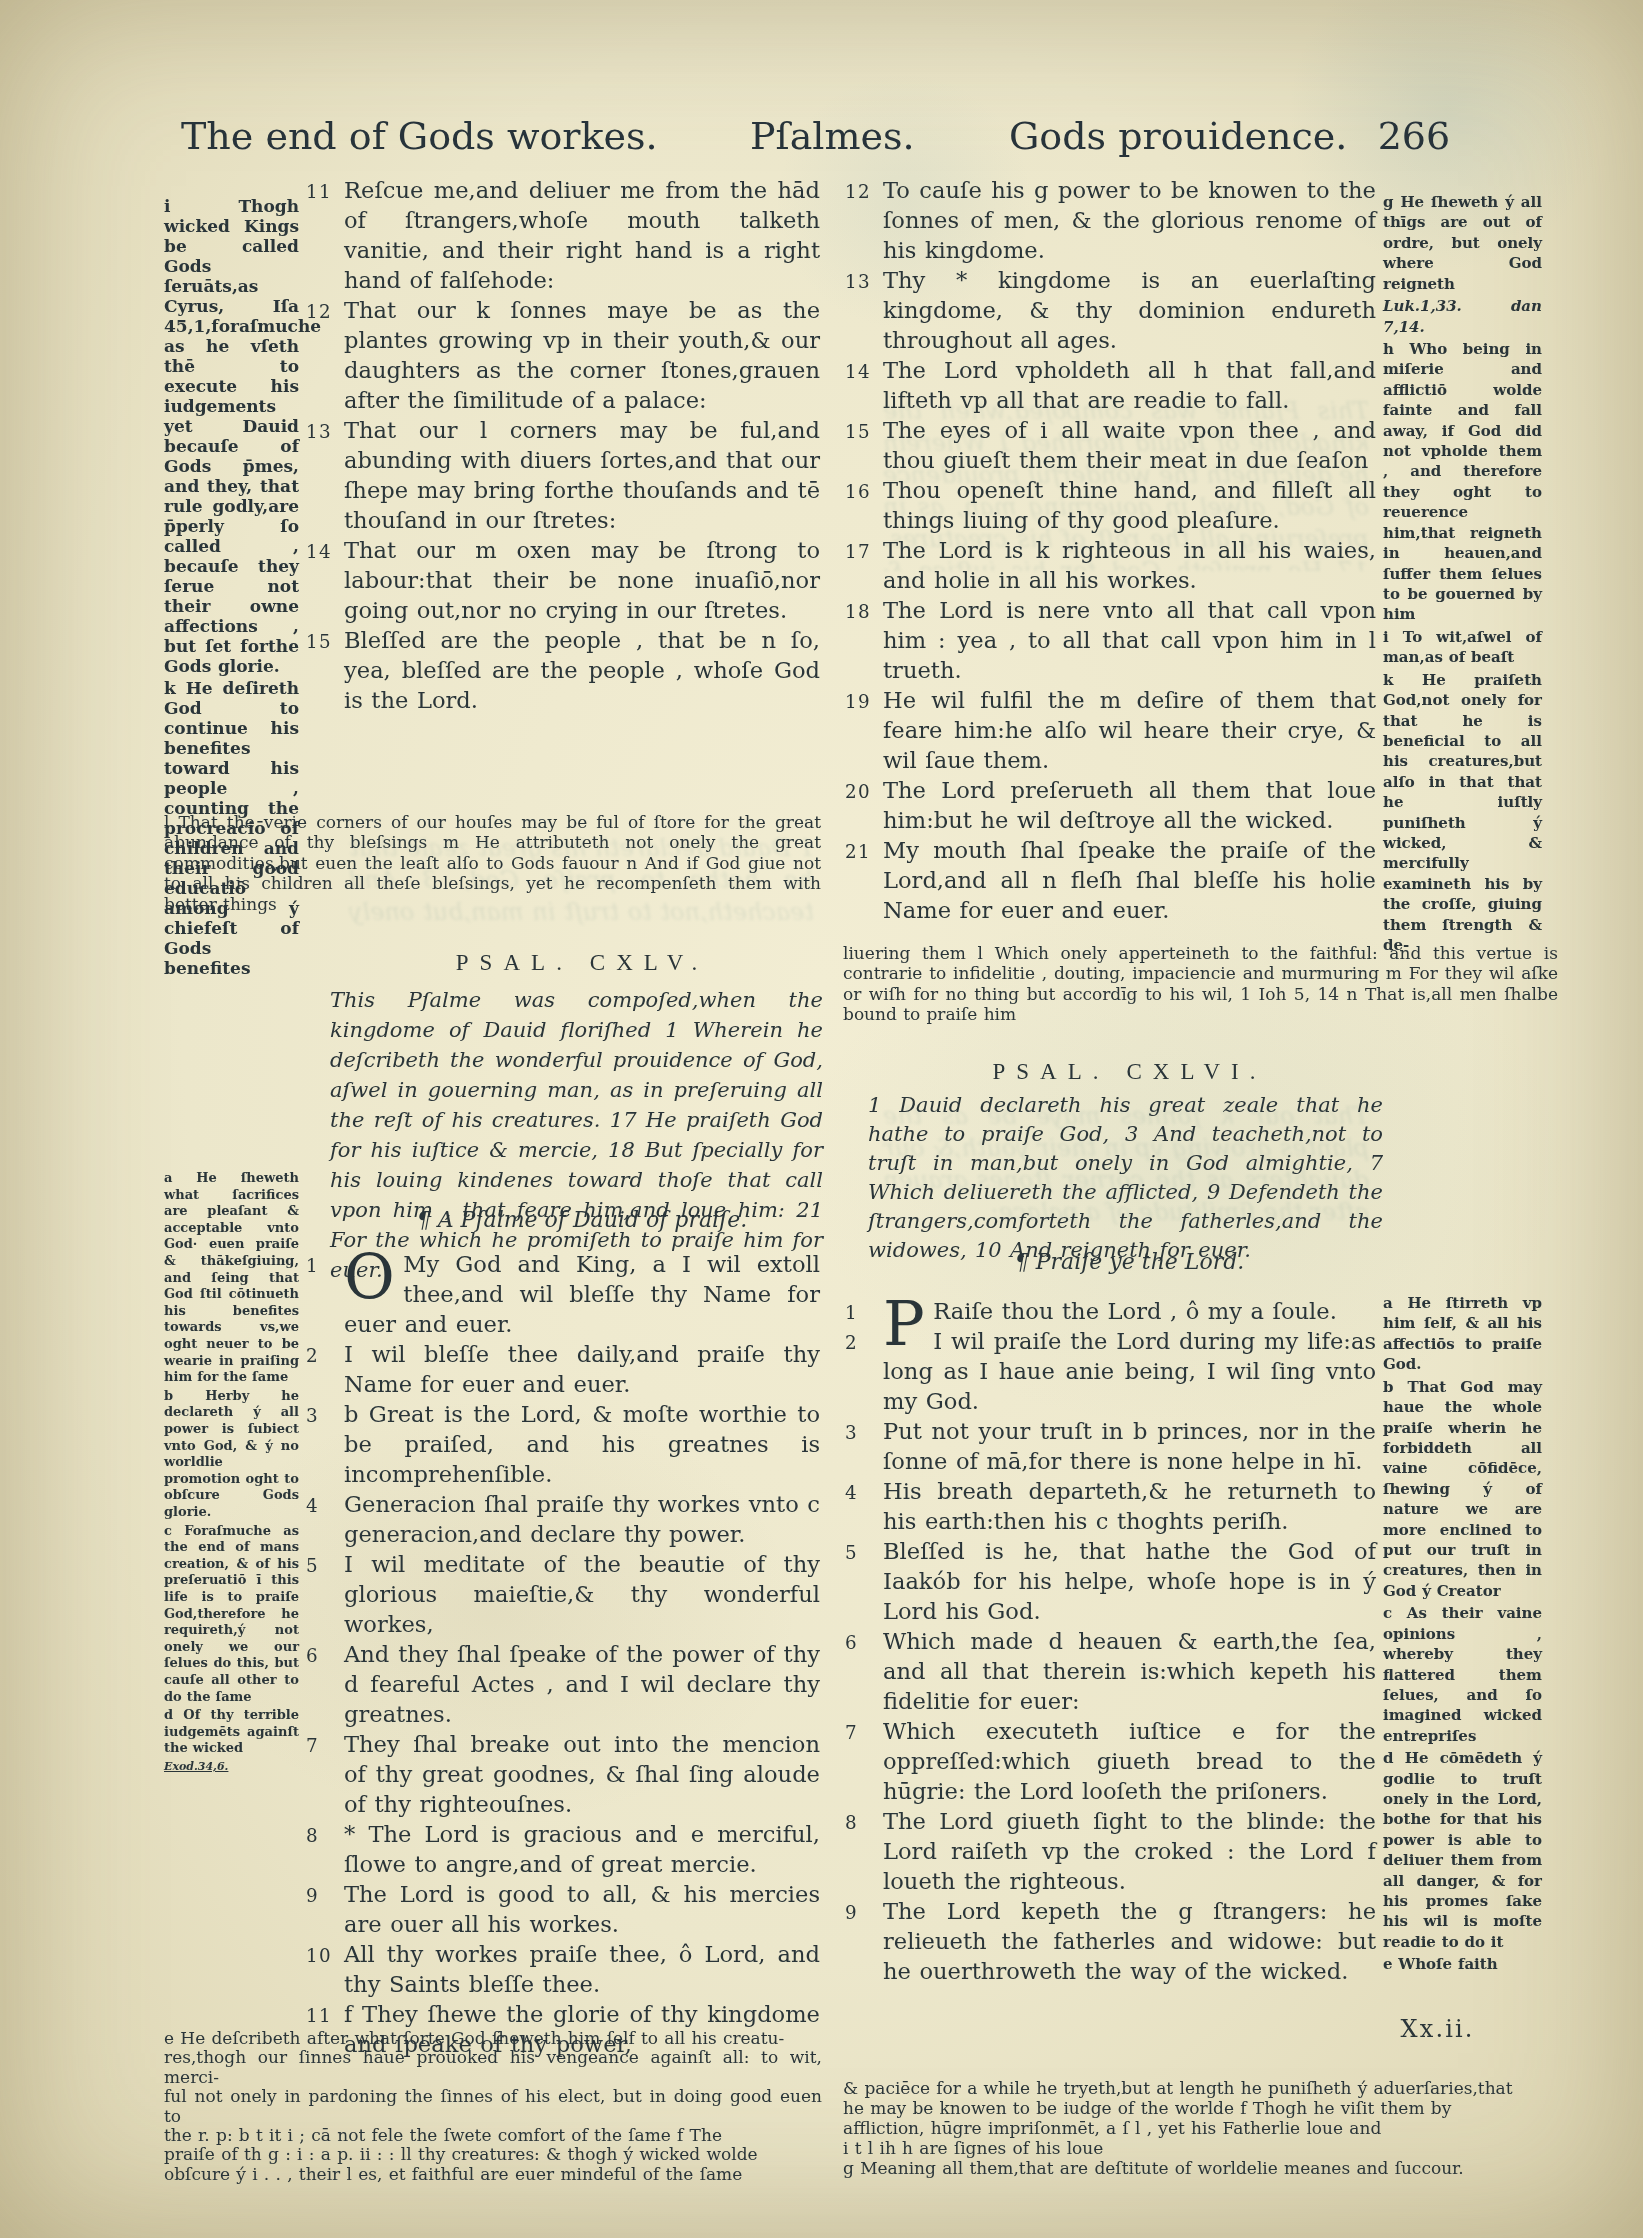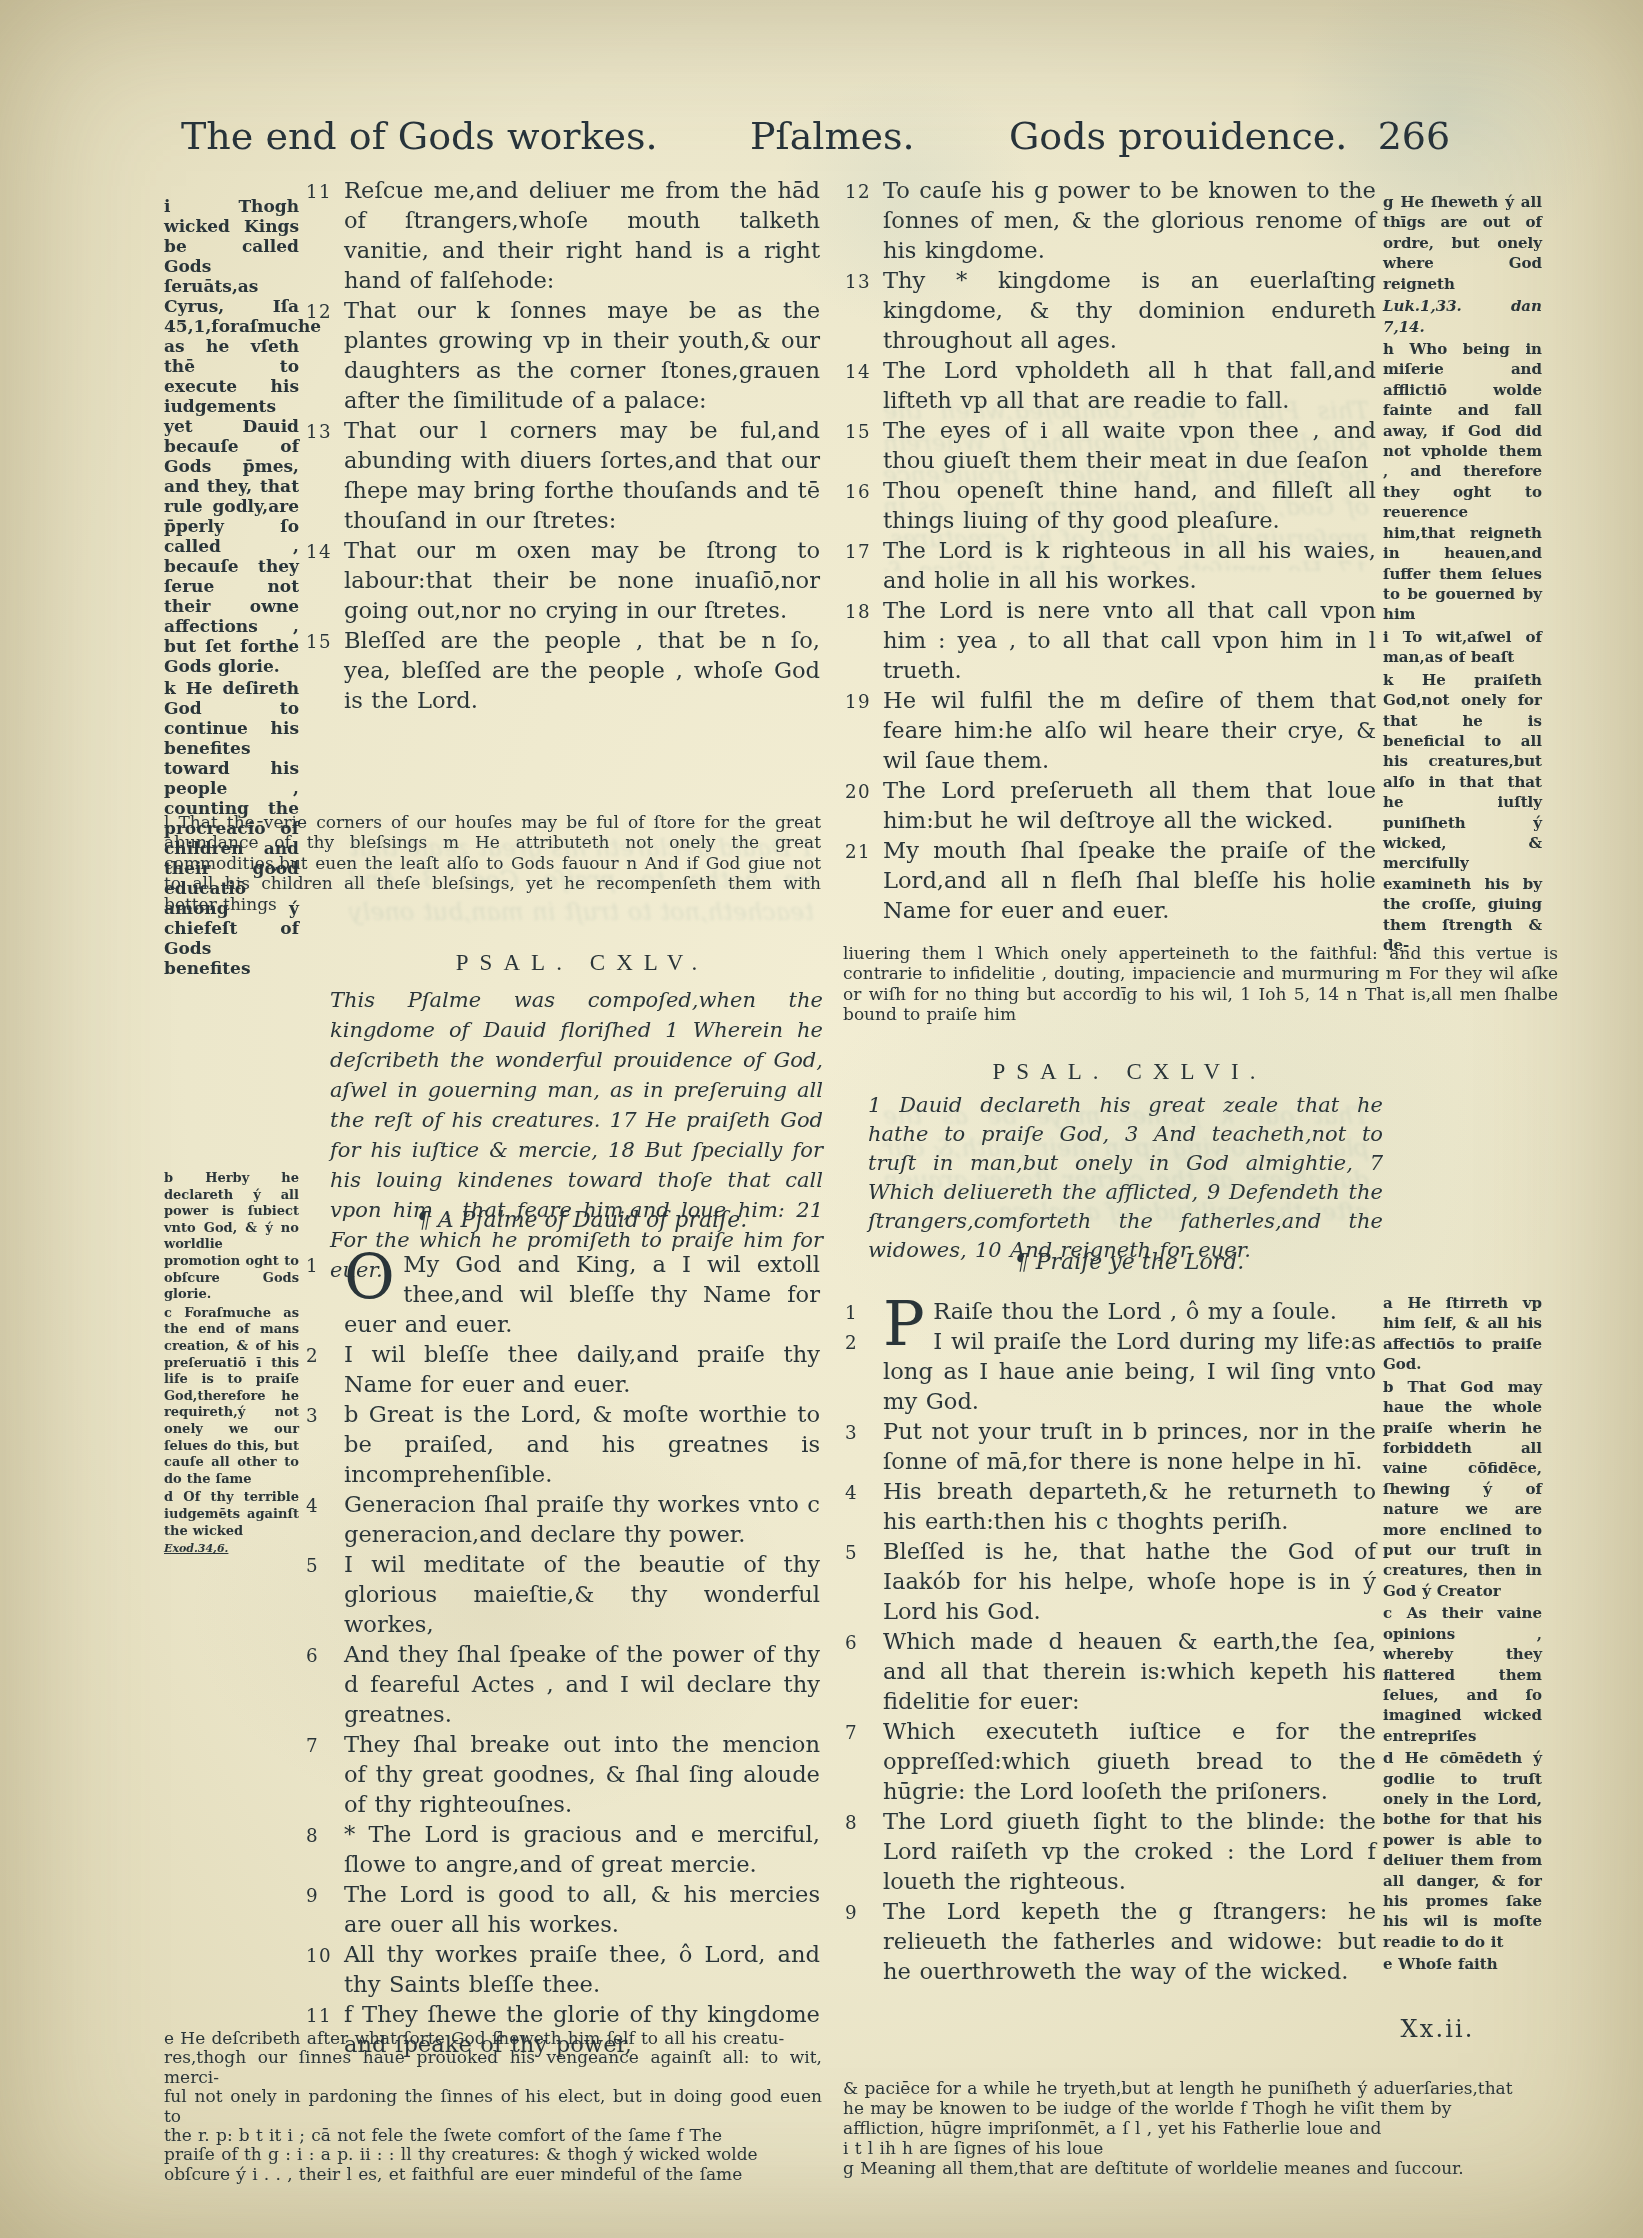--- a/index.html
+++ b/index.html
@@ -151,20 +151,21 @@
 
       <div class="verse">
         <span class="vnum">11</span>
         <p class="vtext"><span>f They ſhewe the glorie of thy kingdome and ſpeake of thy power,</span></p>
       </div>
     </div>
 
   <div id="lm-bot" class="abs mcol" style="left:164px;top:1170px;width:135px;">
     <div>
 
+    <p class="mnote">a He ſheweth what ſacrifices are pleaſant &amp; acceptable vnto God· euen praiſe &amp; thākeſgiuing, and ſeing that God ſtil cōtinueth his benefites towards vs,we oght neuer to be wearie in praiſing him for the ſame</p>
         <p class="mnote">b Herby he declareth ý all power is ſubiect vnto God, &amp; ý no worldlie promotion oght to obſcure Gods glorie.</p>
         <p class="mnote">c Foraſmuche as the end of mans creation, &amp; of his preſeruatiō ī this life is to praiſe God,therefore he requireth,ý not onely we our ſelues do this, but cauſe all other to do the ſame</p>
         <p class="mnote">d Of thy terrible iudgemēts againſt the wicked</p>
       </div>
     <p class="mref" style="font-size:11px;text-decoration:underline;">Exod.34,6.</p>
   </div>
 
   <div class="abs fnote" style="left:164px;top:2029px;width:658px;line-height:19.4px;">
 
   <p>e   He deſcribeth after what ſorte God ſheweth him ſelf to all his creatu-</p>

